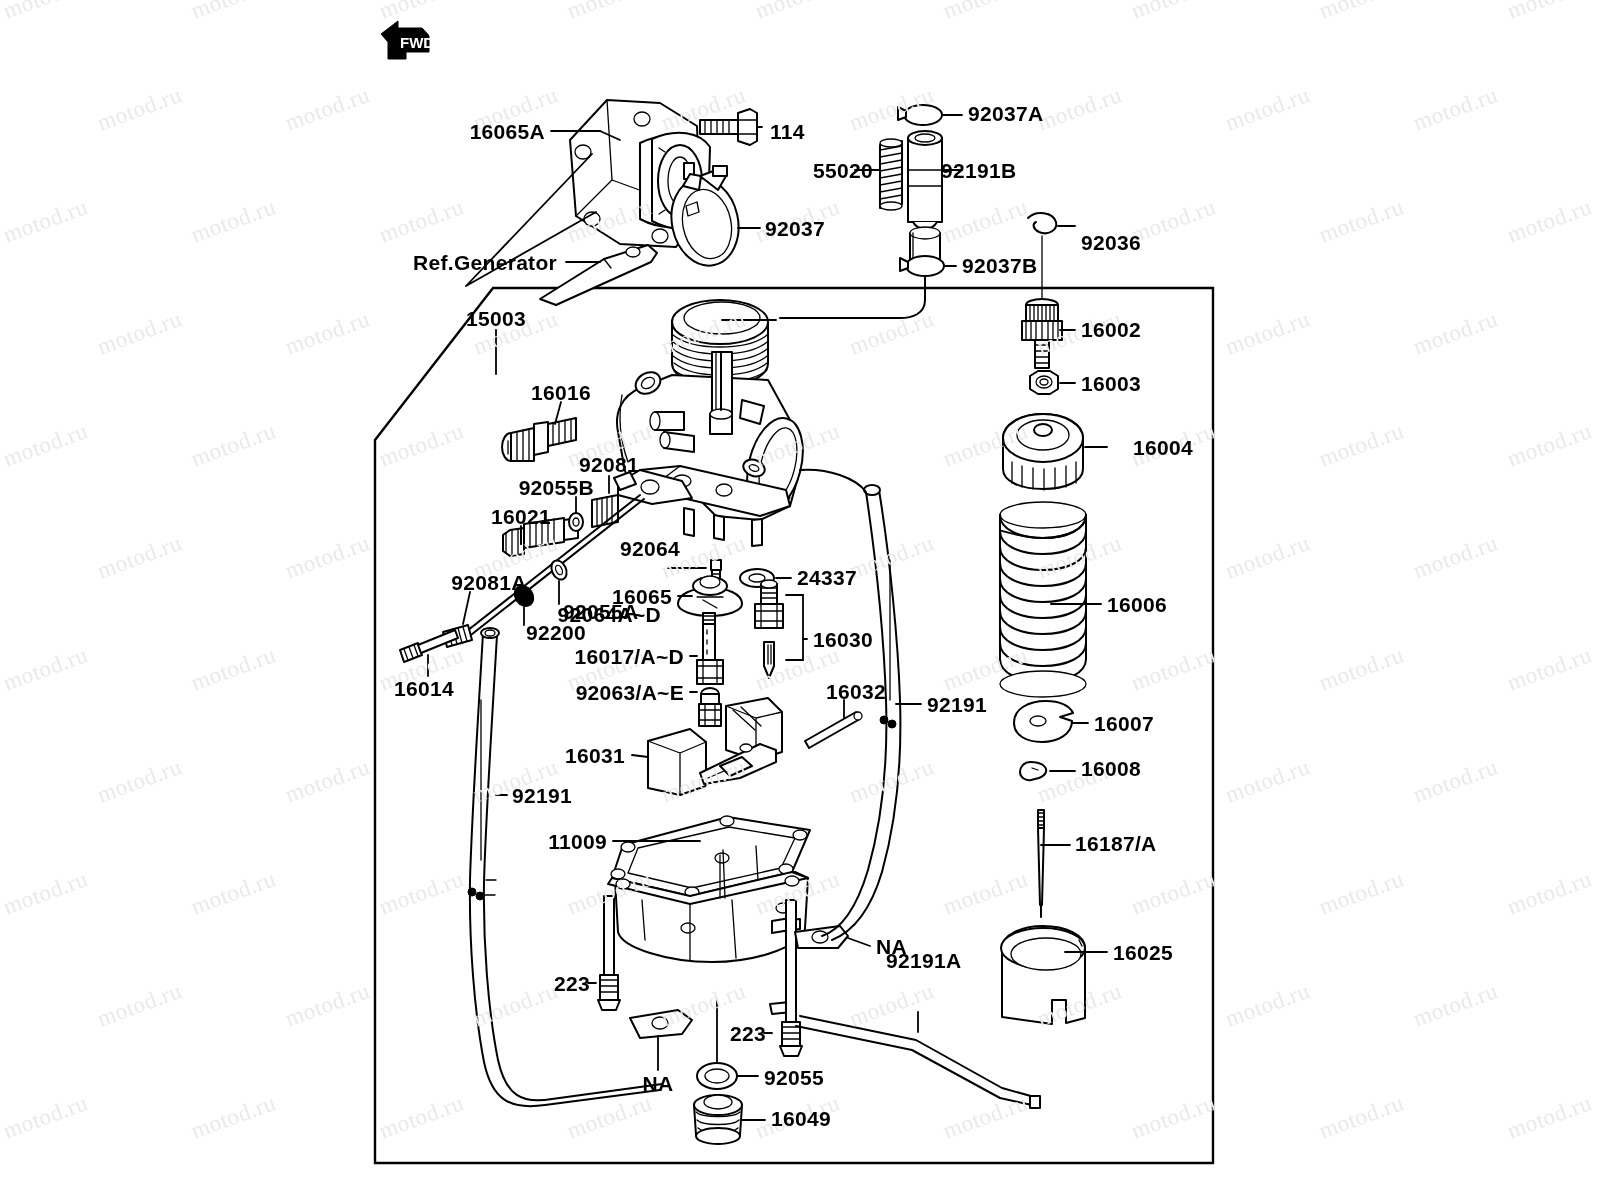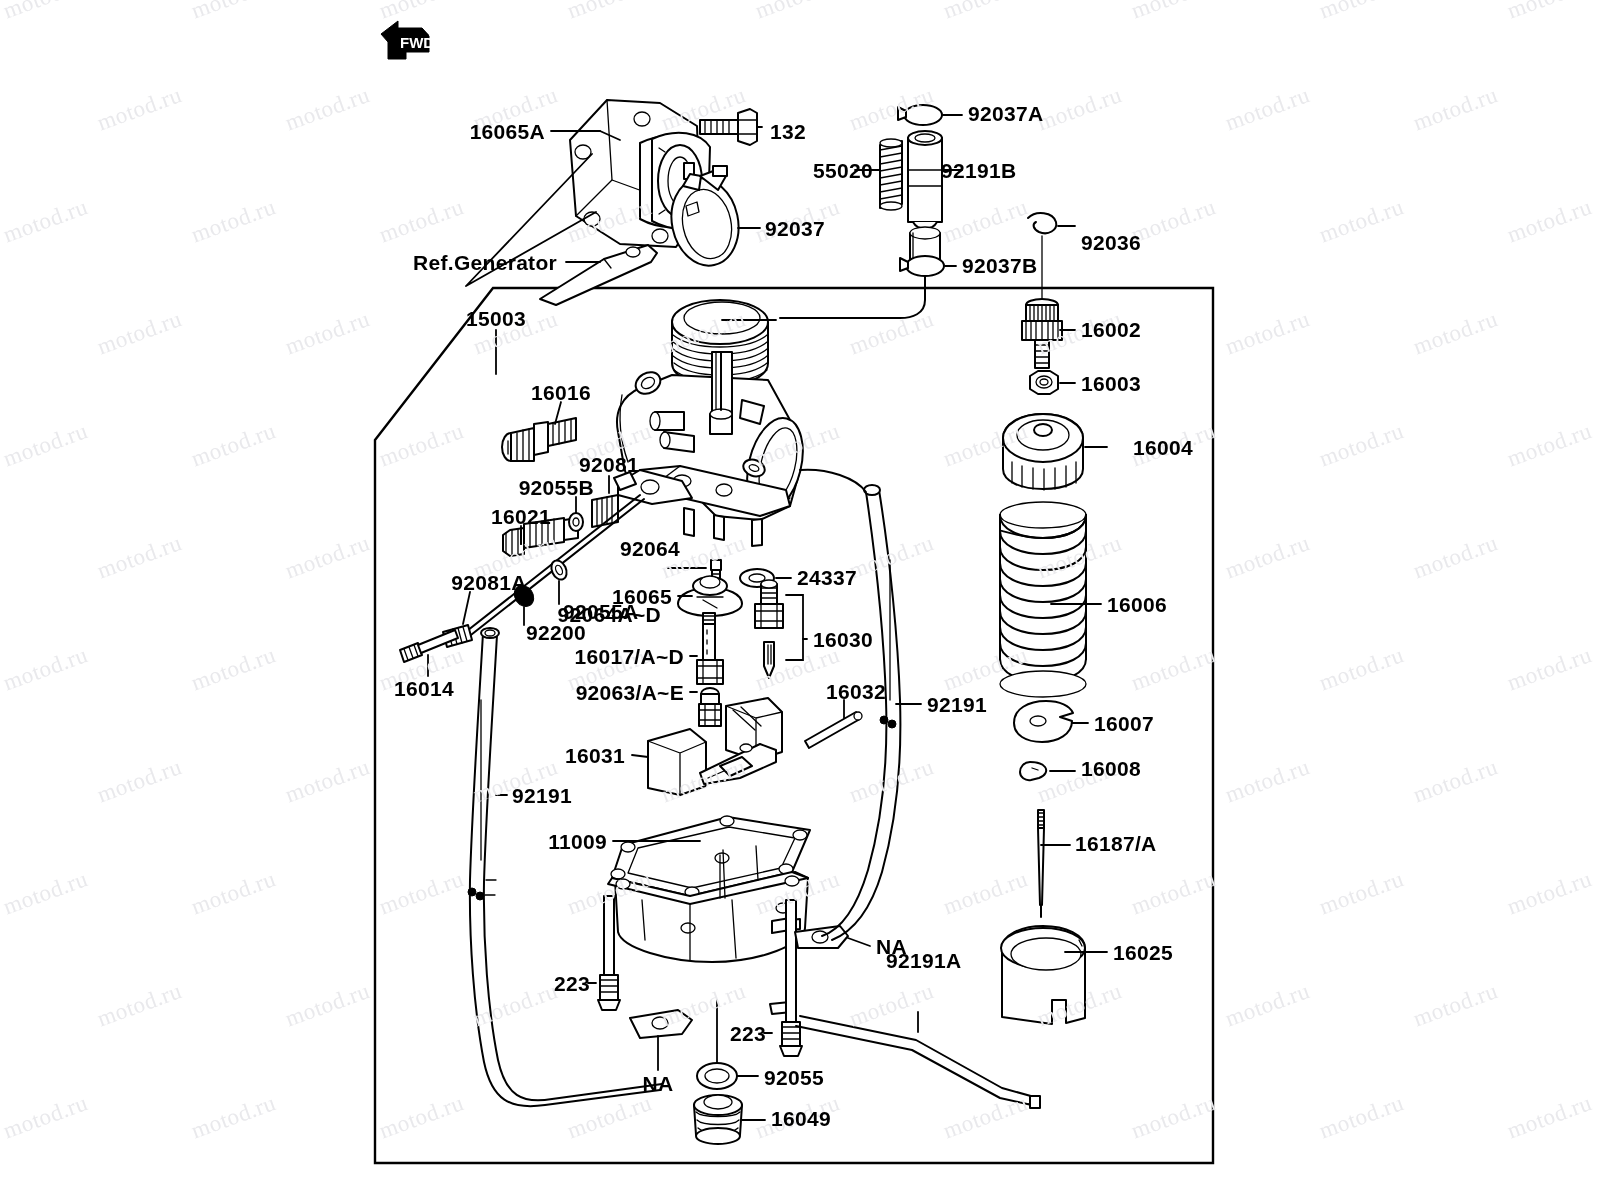--- a/index.html
+++ b/index.html
@@ -686,21 +686,21 @@
       <span class="wm" style="left: 564px; top: 1120px;">motod.ru</span>
       <span class="wm" style="left: 752px; top: 1120px;">motod.ru</span>
       <span class="wm" style="left: 940px; top: 1120px;">motod.ru</span>
       <span class="wm" style="left: 1128px; top: 1120px;">motod.ru</span>
       <span class="wm" style="left: 1316px; top: 1120px;">motod.ru</span>
       <span class="wm" style="left: 1504px; top: 1120px;">motod.ru</span>
     </div>
 
   <div id="label-layer">
       <div class="lbl anchor-end" style="left: 545px; top: 131px;">16065A</div>
-      <div class="lbl anchor-start" style="left: 770px; top: 131px;">132</div>
+      <div class="lbl anchor-start" style="left: 770px; top: 131px;">114</div>
       <div class="lbl anchor-start" style="left: 765px; top: 228px;">92037</div>
       <div class="lbl anchor-end" style="left: 557px; top: 262px;">Ref.Generator</div>
       <div class="lbl anchor-start" style="left: 968px; top: 113px;">92037A</div>
       <div class="lbl anchor-end" style="left: 873px; top: 170px;">55020</div>
       <div class="lbl anchor-start" style="left: 941px; top: 170px;">92191B</div>
       <div class="lbl anchor-start" style="left: 1081px; top: 242px;">92036</div>
       <div class="lbl anchor-start" style="left: 962px; top: 265px;">92037B</div>
       <div class="lbl anchor-mid" style="left: 496px; top: 318px;">15003</div>
       <div class="lbl anchor-start" style="left: 1081px; top: 329px;">16002</div>
       <div class="lbl anchor-start" style="left: 1081px; top: 383px;">16003</div>

